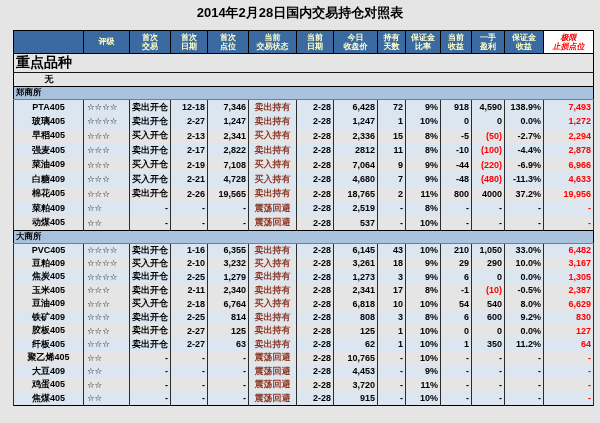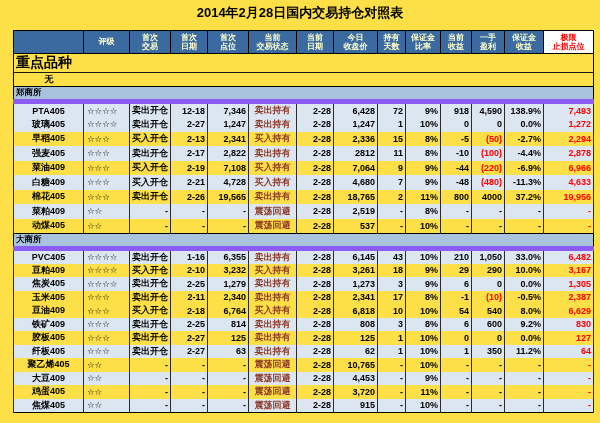--- a/index.html
+++ b/index.html
@@ -1,43 +1,43 @@
 <!DOCTYPE html>
 <html style="--header-bg: #3a6a9f; --header-text: #ffffcc; --section-bg: #a9c2de; --stripe: #dce6f1; --status-color: #8d3a28; --stop-color: #ff0000; --neg-color: #ff0000;"><head>
 <meta charset="utf-8">
 <style>
   html,body{margin:0;padding:0;background:#fff;}
-  .page{position:relative;width:600px;height:423px;background:#fde047;overflow:hidden;
+  .page{position:relative;width:600px;height:423px;background:#e5e5e5;overflow:hidden;
         font-family:"Liberation Sans","DejaVu Sans",sans-serif;}
   .title{position:absolute;top:4px;left:0;width:100%;text-align:center;
          font-size:13px;font-weight:bold;color:#000;}
   table{position:absolute;top:30px;left:13px;width:580px;border-collapse:collapse;
         table-layout:fixed;border:1.5px solid #000;}
   col.c1{width:70px}col.c2{width:46px}col.c3{width:41px}col.c4{width:37px}
   col.c5{width:41px}col.c6{width:48px}col.c7{width:37px}col.c8{width:44px}
   col.c9{width:28px}col.c10{width:35px}col.c11{width:31px}col.c12{width:33px}
   col.c13{width:39px}col.c14{width:50px}
   thead tr{height:23px;}
   th{background:var(--header-bg,#3a6a9f);color:var(--header-text,#ffffcc);
      border:1px solid #000;font-size:8px;line-height:9.5px;font-weight:bold;
      padding:1px 0;text-align:center;white-space:nowrap;overflow:hidden;}
-  th.stop-head{background:#fff;color:var(--stop-color,#f00);}
+  th.stop-head{background:#fff;color:var(--stop-color,#f00);font-style:italic;}
   td{font-size:9px;font-weight:bold;color:#000;white-space:nowrap;overflow:hidden;
      padding:0 2px;border-left:1px solid #2b2b2b;border-right:1px solid #2b2b2b;}
   tr.sec-z{height:14.5px}
   tr.sec-d{height:13.5px}
   tr.stripe td{background:var(--stripe,#dce6f1);}
   tr.label-row{height:12px}
   tr.none-row{height:14px}
   tr.exch-row{height:11px}
   td.label-cell{border:none;border-bottom:1px solid #1a1a1a;text-align:left;font-size:14px;}
   td.none-cell{border:none;text-align:left;}
   td.none-cell span{display:inline-block;width:66px;text-align:center;font-weight:bold;}
   td.exch-cell{background:var(--section-bg,#a9c2de);border:none;border-top:1px solid #000;
-     border-bottom:5px solid #8b5cf6;text-align:left;font-size:8.5px;}
+     border-bottom:1px solid #8b5cf6;text-align:left;font-size:8.5px;}
   .c-name{text-align:center;}
   .c-rating{text-align:left;font-size:8.5px;padding-left:3px;}
   .c-trade{}
   .c-num,.num-like{text-align:right;}
   .c-status{text-align:center;color:var(--status-color,#8d3a28);}
   .c-stop{text-align:right;color:var(--stop-color,#f00);}
   td.red{color:var(--neg-color,#f00);}
 </style>
 </head>
 <body>

